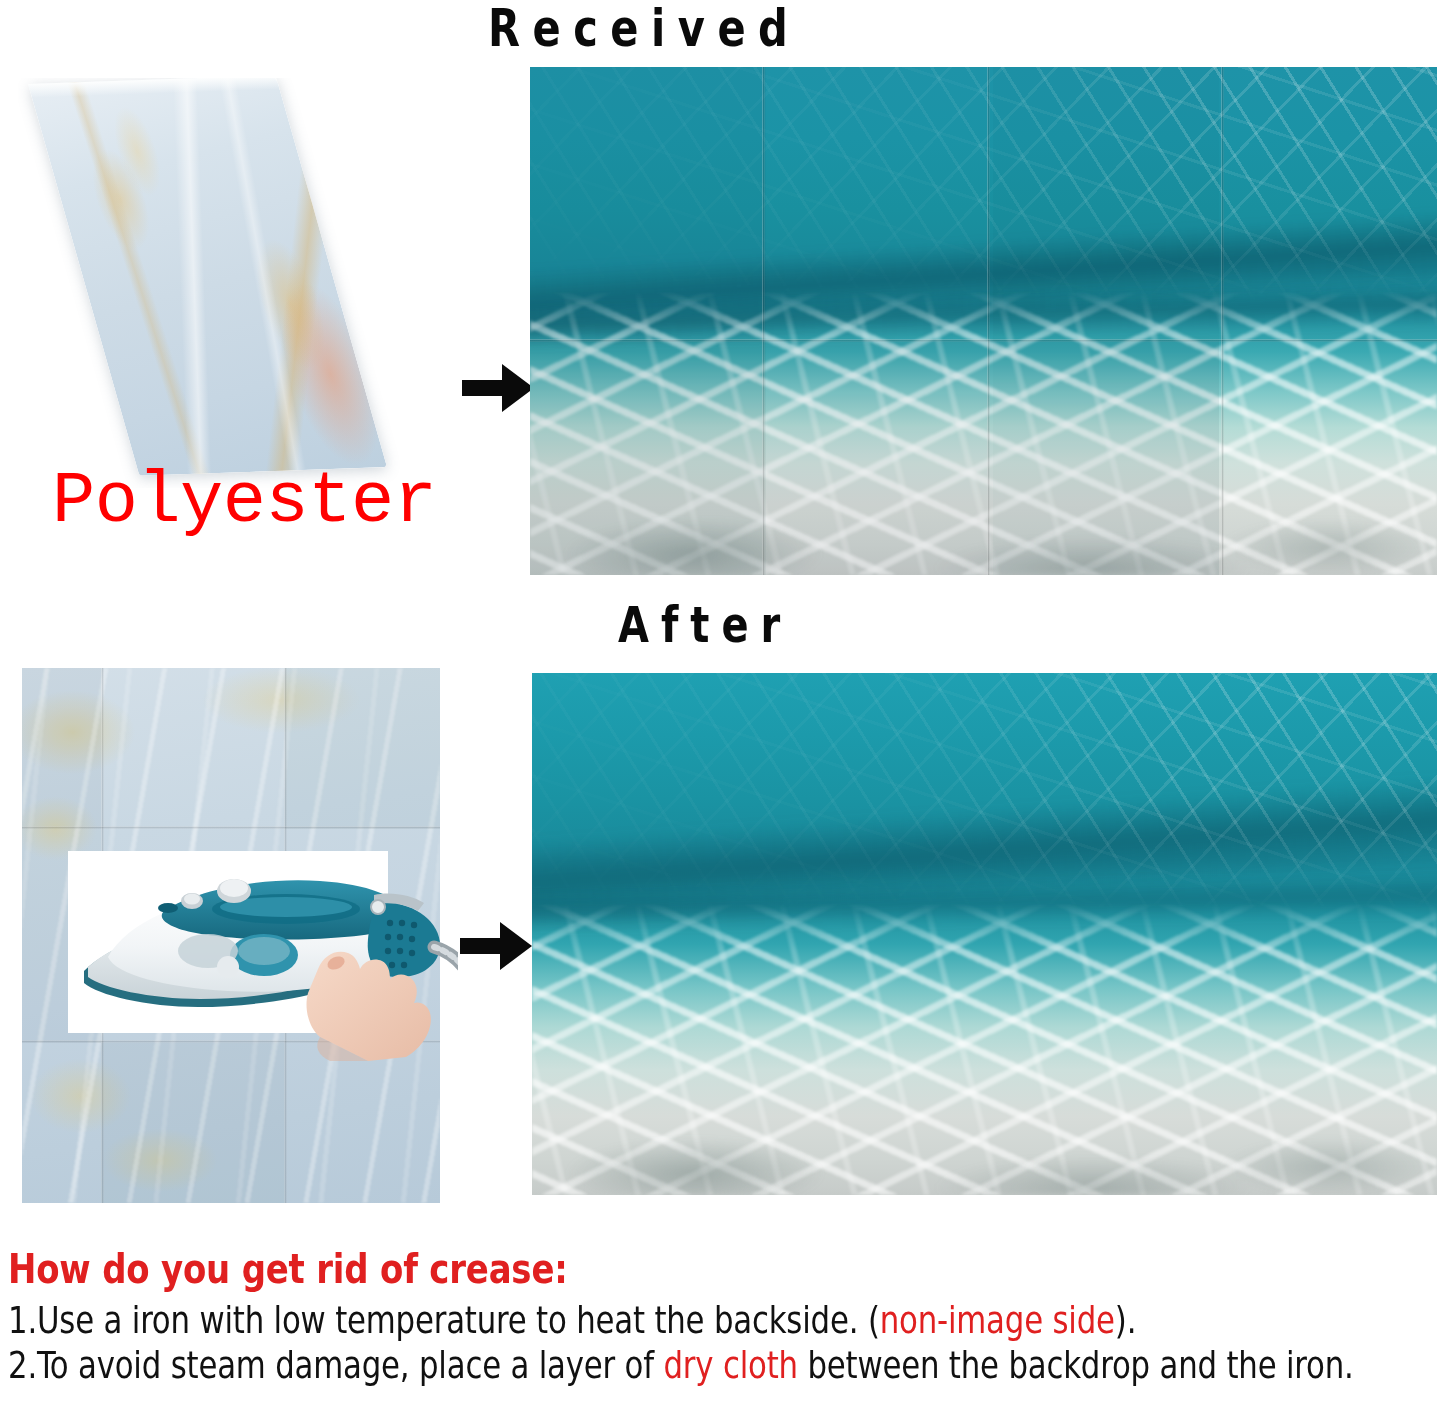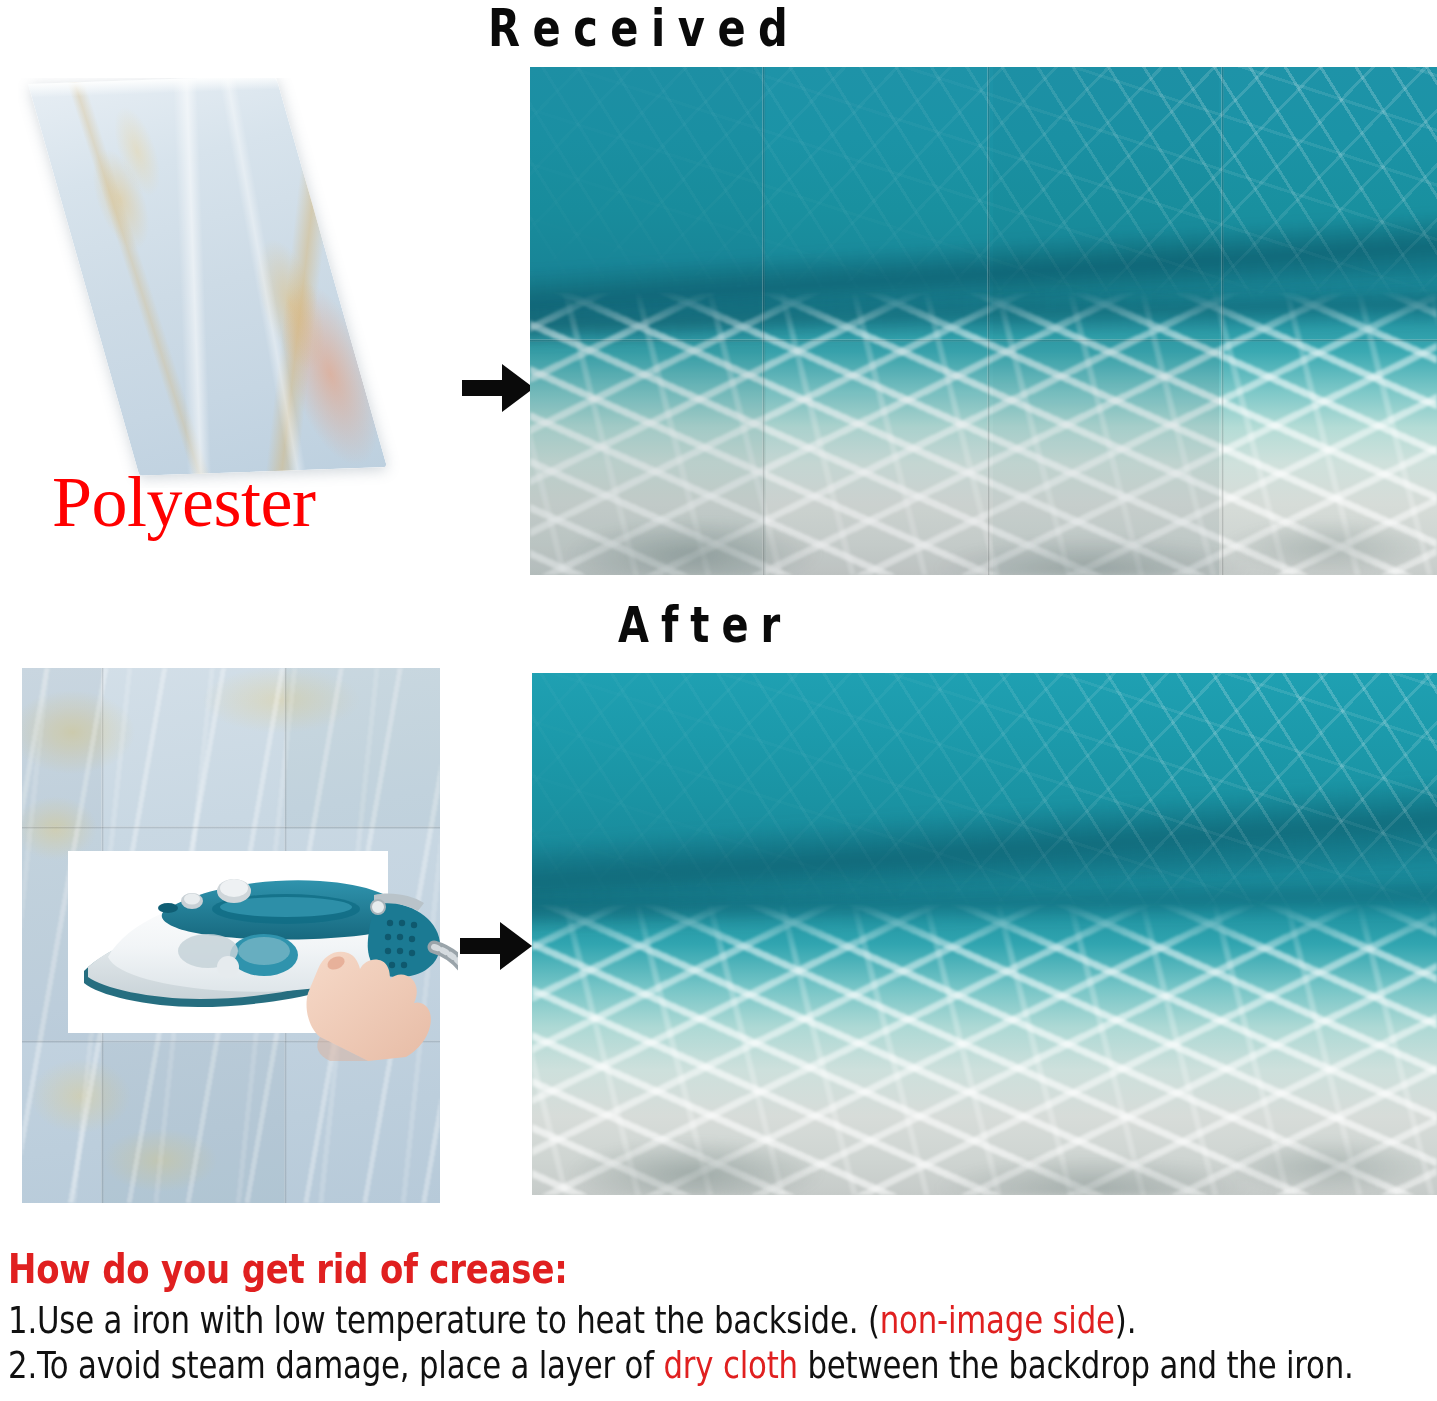--- a/index.html
+++ b/index.html
@@ -22,21 +22,21 @@
     line-height:1;
   }
   #heading-received{ left:488px; top:2px;  font-size:52px; }
   #heading-after   { left:618px; top:600px; font-size:50px; }
 
   
   #polyester-label{
     position:absolute;left:52px;top:466px;
     font-size:72px;font-weight:400;color:#ff0000;
     letter-spacing:-.5px;line-height:1;white-space:nowrap;
-    font-family:Liberation Serif, serif;
+    font-family:Liberation Mono, monospace;
   }
 
   
   .arrow-icon{position:absolute;}
   .arrow-icon svg{display:block;}
   #arrow-received{left:462px;top:360px;}
   #arrow-after{left:460px;top:918px;}
 
   
   .photo{position:absolute;overflow:hidden;}

